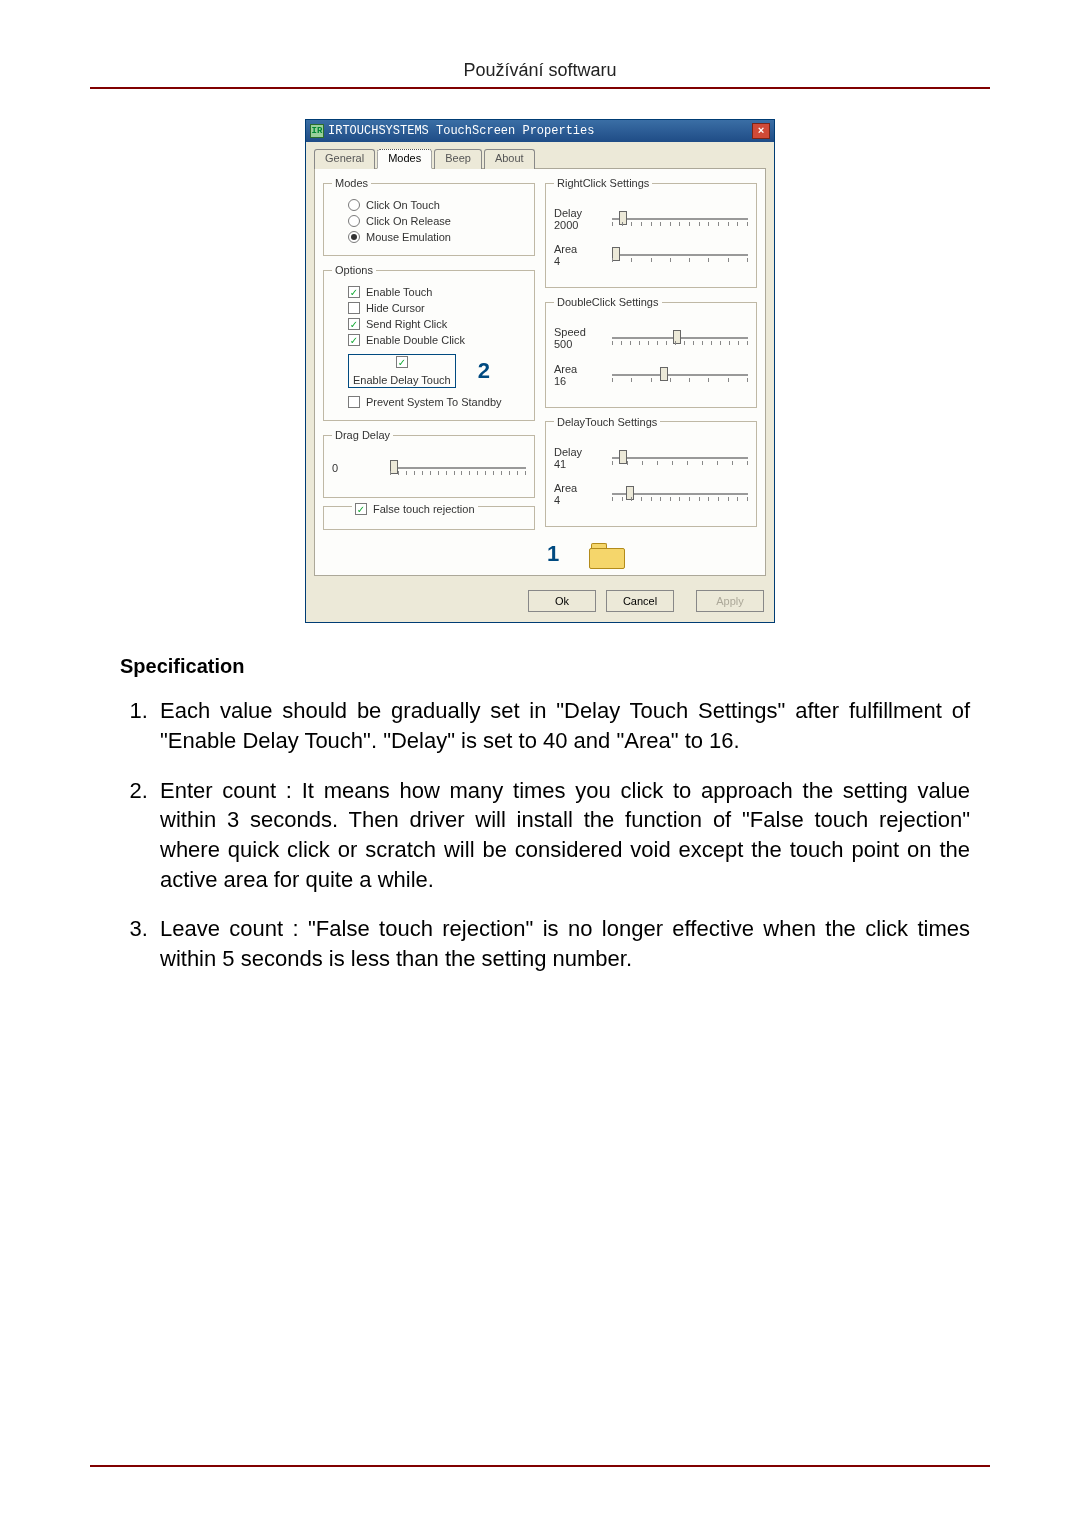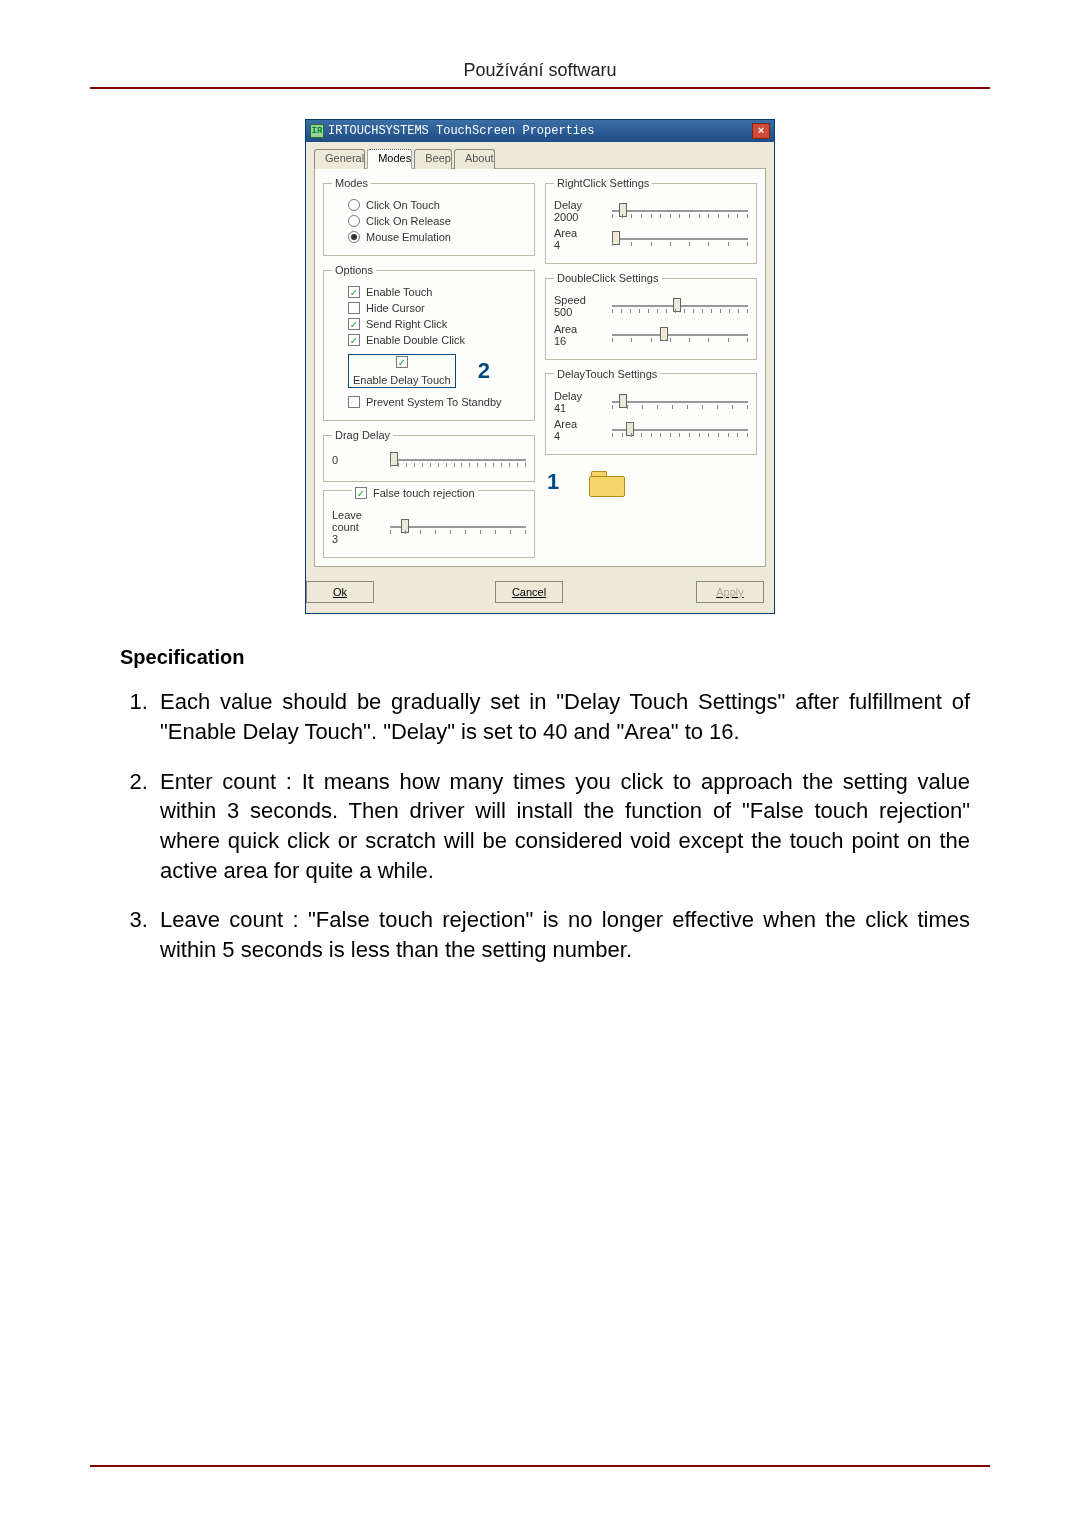--- a/index.html
+++ b/index.html
@@ -9,43 +9,43 @@
   .header-rule { border: none; border-top: 2px solid #800000; margin-bottom: 30px; }
   .footer-rule { border: none; border-top: 2px solid #800000; position: absolute; left: 90px; right: 90px; bottom: 60px; }
 
   
   .shot { width: 470px; margin: 0 auto; background: #ece9d8; border: 1px solid #003c74; font-family: Tahoma, sans-serif; font-size: 11px; color: #000; }
   .titlebar { height: 22px; background: linear-gradient(#3a6ea5,#1f4c86); color: #fff; display: flex; align-items: center; padding: 0 4px; font-family: "Courier New", monospace; font-size: 12px; }
   .titlebar .ticon { width: 14px; height: 14px; background: #9ad09a; border: 1px solid #2b6e2b; display: flex; align-items: center; justify-content: center; font-size: 9px; font-weight: bold; color: #083; margin-right: 4px; }
   .titlebar .txt { flex: 1; }
   .titlebar .close { width: 18px; height: 16px; background: #d04a37; border: 1px solid #7a2416; color: #fff; display: flex; align-items: center; justify-content: center; font-size: 11px; font-weight: bold; }
   .tabstrip { display: flex; gap: 2px; padding: 6px 8px 0 8px; }
-  .tab { padding: 2px 0 4px 10px; border: 1px solid #888; border-bottom: none; background: #ece9d8; border-top-left-radius: 3px; border-top-right-radius: 3px; font-size: 11px; color: #555; position: relative; top: 1px; }
+  .tab { padding: 2px 10px 4px 10px; border: 1px solid #888; border-bottom: none; background: #ece9d8; border-top-left-radius: 3px; border-top-right-radius: 3px; font-size: 11px; color: #555; position: relative; top: 1px; }
   .tab.active { background: #fdfdfb; border: 1px dotted #555; border-bottom: 1px solid #fdfdfb; color: #000; }
   .panel { margin: 0 8px 8px 8px; background: #fdfdfb; border: 1px solid #aca899; padding: 8px; display: flex; gap: 10px; }
   .col { flex: 1; display: flex; flex-direction: column; gap: 8px; }
   fieldset { border: 1px solid #bfb8a5; padding: 6px 8px 8px 8px; position: relative; }
   legend { font-size: 11px; padding: 0 3px; color: #333; }
   .radio, .check { display: flex; align-items: center; gap: 6px; color: #333; margin: 4px 16px; }
   .radio .r { width: 12px; height: 12px; border: 1px solid #7a7a7a; border-radius: 50%; display: flex; align-items: center; justify-content: center; background: #fff; }
   .radio.sel .r::after { content:""; width:6px; height:6px; background:#333; border-radius:50%; }
   .check .c { width: 12px; height: 12px; border: 1px solid #7a7a7a; background:#fff; display:flex; align-items:center; justify-content:center; font-size:10px; color:#1a3; }
   .check.on .c::after { content:"✓"; }
-  .slider-row { display:flex; align-items:center; gap:16px; margin:4px 0; }
+  .slider-row { display:flex; align-items:center; gap:16px; margin:12px 0; }
   .slider-row .lab { width:42px; font-size:11px; color:#333; line-height:1.1; }
   .slider { flex:1; height:18px; position:relative; }
   .track { position:absolute; left:0; right:0; top:8px; height:2px; background:#999; }
   .ticks { position:absolute; left:0; right:0; top:12px; display:flex; justify-content:space-between; }
   .ticks span { width:1px; height:4px; background:#888; }
   .thumb { position:absolute; top:1px; width:8px; height:14px; background:#ece9d8; border:1px solid #666; }
   .annot { position:absolute; font-size: 22px; font-weight:bold; color:#004a80; }
   .folder { display:inline-block; width:34px; height:26px; position:relative; }
   .folder::before { content:""; position:absolute; left:2px; top:2px; width:14px; height:6px; background:#f5d66b; border:1px solid #b38b1a; border-bottom:none; border-top-left-radius:2px; border-top-right-radius:2px; }
   .folder::after  { content:""; position:absolute; left:0; top:7px; width:34px; height:19px; background:#f5d66b; border:1px solid #b38b1a; border-radius:2px; }
-  .btnrow { display:flex; justify-content:space-between; gap:10px; padding:6px 10px 10px 0;text-decoration:underline; }
+  .btnrow { display:flex; justify-content:flex-end; gap:10px; padding:6px 10px 10px 0; }
   .btn { min-width:68px; height:22px; border:1px solid #888; background:#ece9d8; font-size:11px; display:flex; align-items:center; justify-content:center; color:#000; }
   .btn.disabled { color:#aca899;margin-left:12px; }
 
   
   .section-title { font-size: 20px; font-weight: bold; margin: 32px 0 18px 30px; }
   ol.spec { list-style: decimal; margin-left: 64px; margin-right: 20px; font-size: 22px; line-height: 1.35; }
   ol.spec li { margin-bottom: 20px; text-align: justify; padding-left: 6px; }
 </style>
 </head>
 <body>
@@ -148,39 +148,20 @@
             </div>
           </div>
         </fieldset>
 
         <fieldset style="position:relative;">
           <div class="check on" style="position:absolute; top:-8px; left:12px; background:#fdfdfb; padding:0 3px;">
               <span class="c"></span>
               <span>False touch rejection</span>
             </div>
           <div style="height:8px;"></div>
-          <div class="slider-row">
-            <div class="lab"><span>Leave count</span><br><span>3</span></div>
-            <div class="slider">
-                <div class="track"></div>
-                <div class="thumb" style="left:8%"></div>
-              <div class="ticks">
-                  <span></span>
-                  <span></span>
-                  <span></span>
-                  <span></span>
-                  <span></span>
-                  <span></span>
-                  <span></span>
-                  <span></span>
-                  <span></span>
-                  <span></span>
-                </div>
-            </div>
-          </div>
         </fieldset>
       </div>
 
       <div class="col">
         <fieldset>
           <legend>RightClick Settings</legend>
           <div class="slider-row">
             <div class="lab"><span>Delay</span><br><span>2000</span></div>
             <div class="slider">
                 <div class="track"></div>

